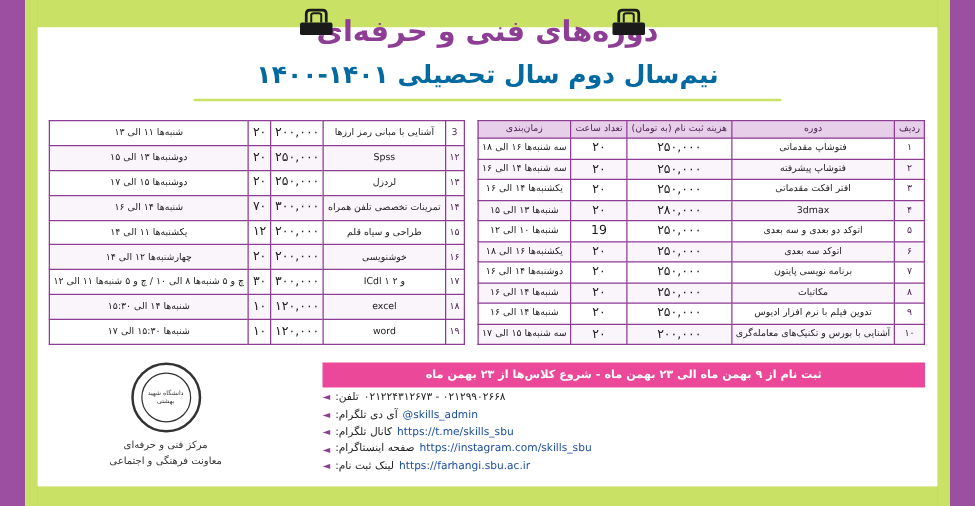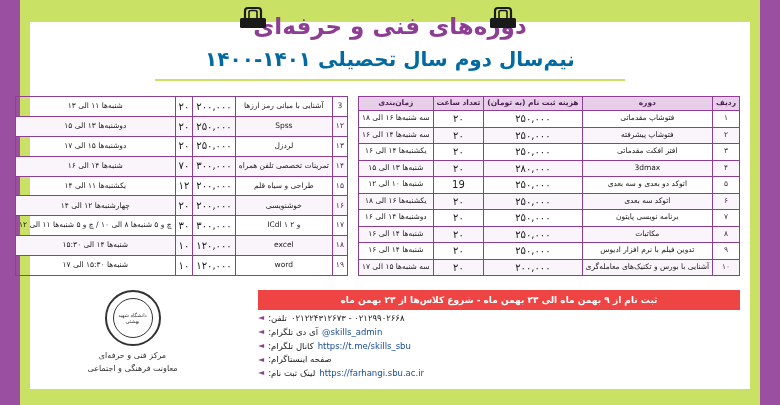--- a/index.html
+++ b/index.html
@@ -106,34 +106,34 @@
     border: 1px solid #8e3d95;
     padding: 2px 3px;
     text-align: center;
     white-space: nowrap;
     height: 14px;
     line-height: 1.15;
   }
   thead th {
     background: #e7cfe9;
     color: #4c1b52;
-    font-weight: bold;
+    font-weight: normal;
     font-size: 7.5px;
   }
   tbody tr:nth-child(even) td { background: #faf4fb; }
   td.num { font-size: 10px; }
   td.idx { width: 16px; color: #4c1b52; }
   td.lat { direction: ltr; }
 
   
   .footer-strip {
     position: absolute;
     left: 258px; right: 40px;
     top: 290px;
-    background: #ef4444;
+    background: #ec4899;
     color: #ffffff;
     font-size: 9px;
     font-weight: bold;
     text-align: center;
     padding: 4px 12px;
     line-height: 1.35;
   }
   .contact {
     position: absolute;
     left: 258px; right: 40px;
@@ -399,20 +399,21 @@
         <span class="val">@skills_admin</span>
       </div>
       <div class="row">
         <span class="bullet">◄</span>
         <span class="lbl">کانال تلگرام:</span>
         <span class="val">https://t.me/skills_sbu</span>
       </div>
       <div class="row">
         <span class="bullet">◄</span>
         <span class="lbl">صفحه اینستاگرام:</span>
+        <span class="val">https://instagram.com/skills_sbu</span>
       </div>
       <div class="row">
         <span class="bullet">◄</span>
         <span class="lbl">لینک ثبت نام:</span>
         <span class="val">https://farhangi.sbu.ac.ir</span>
       </div>
     </div>
 
   <div class="logo-area">
     <div class="logo-mark">

